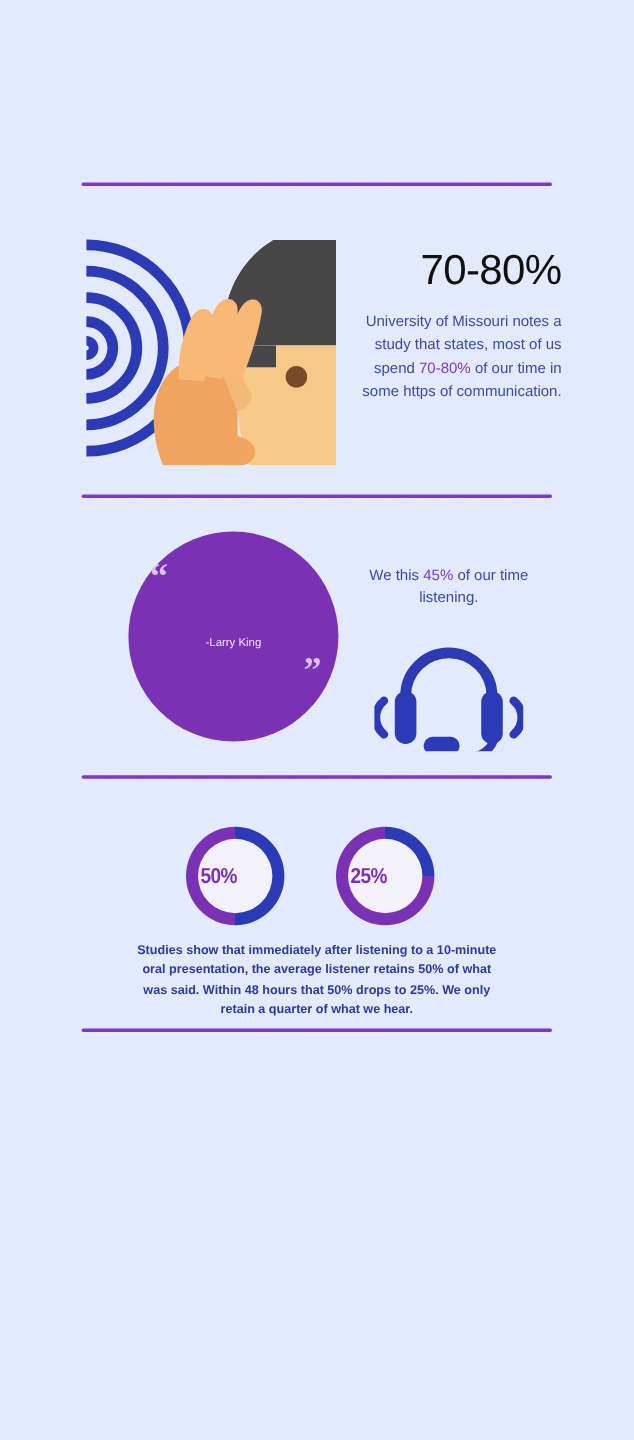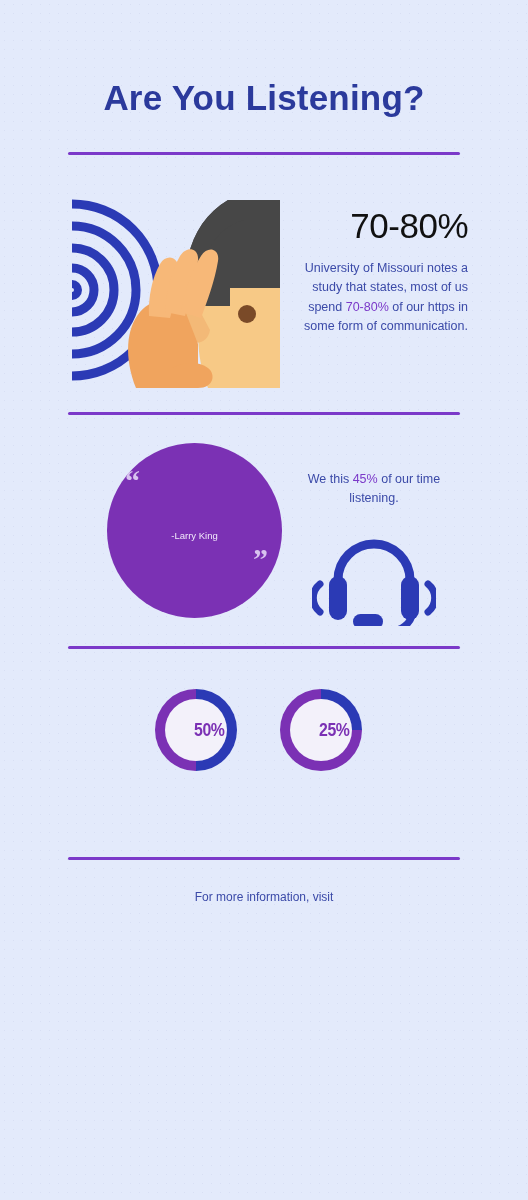--- a/index.html
+++ b/index.html
@@ -157,21 +157,21 @@
   }
   .donut.d50 { left: 155px; top: 689px; }
   .donut.d25 { left: 280px; top: 689px; }
   .donut-inner {
     width: 62px;
     height: 62px;
     border-radius: 50%;
     background: #f3f1fa;
     display: flex;
     align-items: center;
-    justify-content: flex-end;
+    justify-content: flex-start;
   }
   .donut-label {
     font-size: 18px;
     font-weight: bold;
     color: #7b31b4;
     letter-spacing: -0.5px;
     transform: scaleX(0.88);
   }
 
   .sec3-body {
@@ -196,21 +196,20 @@
     font-size: 12px;
     line-height: 1.6;
     color: #3b4aa8;
   }
 </style>
 </head>
 <body>
 
 <div class="page">
 
-  <div class="title">Are You Listening?</div>
   <div class="divider d1"></div>
 
   <div class="sec1-art">
     <svg width="232" height="196" viewBox="0 0 232 196" xmlns="http://www.w3.org/2000/svg">
 
       <g fill="none" stroke="#2b3ab5" stroke-width="9">
         <path d="M 24 12 A 86 86 0 0 1 24 184"></path>
         <path d="M 24 34 A 64 64 0 0 1 24 162"></path>
         <path d="M 24 56 A 42 42 0 0 1 24 140"></path>
         <path d="M 24 76 A 22 22 0 0 1 24 120"></path>
@@ -234,21 +233,21 @@
       <path d="M 117 120 C 118 100 124 78 132 64 C 139 53 151 56 150 68 C 148 86 142 108 137 124 Z" fill="#f7b878"></path>
       <path d="M 133 120 C 136 100 144 78 153 64 C 160 53 172 57 170 69 C 167 88 159 110 153 126 Z" fill="#f7b878"></path>
 
       <path d="M 120 178 C 134 170 150 168 160 176 C 168 182 166 196 150 196 L 120 196 Z" fill="#f0a45e"></path>
     </svg>
   </div>
 
   <div class="sec1-text">
     <div class="big-stat">70-80%</div>
     <div class="sec1-body">
-      <span>University of Missouri notes a study that states, most of us spend </span><span class="hl-purple">70-80%</span><span> of our https in some form of communication.</span>
+      <span>University of Missouri notes a study that states, most of us spend </span><span class="hl-purple">70-80%</span><span> of our time in some https of communication.</span>
     </div>
   </div>
 
   <div class="divider d2"></div>
 
   <div class="quote-circle">
     <span class="qmark open">“</span>
     <span class="qmark close">”</span>
     <div class="quote-author">-Larry King</div>
   </div>
@@ -283,20 +282,20 @@
       <span class="donut-label">50%</span>
     </div>
   </div>
 
   <div class="donut d25" style="background: conic-gradient(from 0deg, #2b3ab5 0deg 90deg, #7b31b4 90deg 360deg);">
     <div class="donut-inner">
       <span class="donut-label">25%</span>
     </div>
   </div>
 
+  <div class="sec3-body">Studies show that immediately after listening to a 10-minute oral presentation, the average listener retains 50% of what was said. Within 48 hours that 50% drops to 25%. We only retain a quarter of what we hear.</div>
 
   <div class="divider d4"></div>
 
   <div class="footer">
-    <div>For more information, visit</div>
   </div>
 
 </div>
 
 </body></html>

